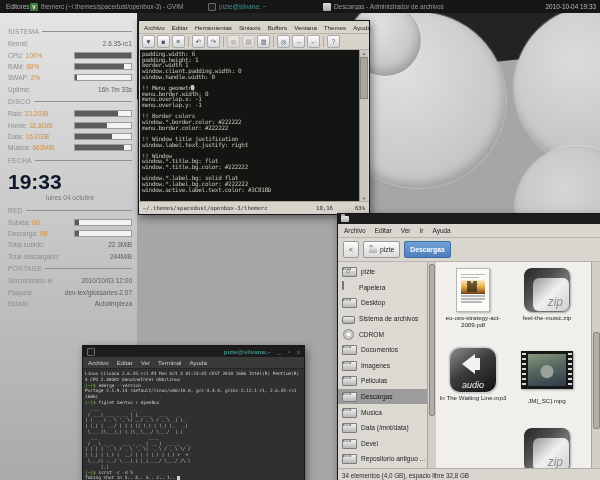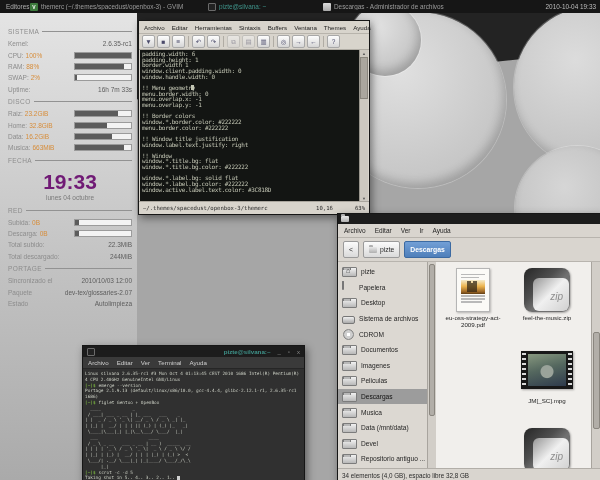--- a/index.html
+++ b/index.html
@@ -36,21 +36,21 @@
   
   #conky{position:absolute;left:8px;top:25px;width:124px;z-index:5;font-size:6.5px;color:#6f6f6f;}
   .chead{display:flex;align-items:center;height:13px;color:#8d8d8d;letter-spacing:.4px;}
   .chead::after{content:"";flex:1;border-top:1px solid #929292;margin-left:3px;}
   .crow{display:flex;align-items:center;height:11.4px;}
   .clab{color:#8c8c8c;}
   .cval{color:#d78d3a;margin-left:2px;}
   .crt{margin-left:auto;color:#5d5d5d;}
   .cbar{margin-left:auto;width:56px;height:5px;background:#f3f3f3;border:1px solid #9b9b9b;}
   .cfill{height:100%;background:#5c5c5c;}
-  #bigclock{font-size:21px;font-weight:bold;color:#701a75;text-align:center;line-height:24px;margin-top:3px;}
+  #bigclock{font-size:21px;font-weight:bold;color:#0f172a;line-height:24px;margin-top:3px;}
   #bigdate{text-align:center;color:#7a7a7a;margin-bottom:3px;}
   
   .window{position:absolute;border:1px solid #161616;box-shadow:2px 3px 8px rgba(0,0,0,.45);}
   
   #gvim{left:138px;top:20px;width:230px;height:193px;background:#d8d4cc;z-index:20;}
   #gvim-menubar{height:12px;display:flex;align-items:center;gap:7px;padding:0 5px;
     font-size:6.2px;color:#1c1c1c;}
   #gvim-toolbar{height:15px;display:flex;align-items:center;gap:2px;padding:0 3px;
     border-top:1px solid #b8b4ac;border-bottom:1px solid #b0aca4;}
   .tbi{width:11px;height:11px;font-size:6.5px;color:#4a4a6a;
@@ -117,21 +117,21 @@
   
   .ic-pdf{width:34px;height:44px;margin:0 auto;background:#fbfaf7;border:1px solid #b5b5b5;
     box-shadow:1px 1px 2px rgba(0,0,0,.25);padding:3px 3px 0 3px;box-sizing:border-box;}
   .pl{height:1.5px;background:#b9b9b9;margin:1.5px 1px;}
   .pimg{height:14px;background:linear-gradient(#f6ecca 0%,#ecb44e 45%,#9a6526 85%,#5e3c14);margin:1px;position:relative;overflow:hidden;}
   .pimg::after{content:"";position:absolute;left:10px;top:3px;width:2px;height:9px;background:#2c2214;box-shadow:-3px -1px 0 1px #2c2214,3px -1px 0 1px #2c2214;opacity:.7;}
   .ic-cube{width:46px;height:44px;margin:0 auto;position:relative;border-radius:8px;
     background:linear-gradient(135deg,#262626,#4e4e4e 38%,#707070 55%);box-shadow:1px 1px 2px rgba(0,0,0,.3);}
   .ic-cube .face{position:absolute;right:1px;bottom:1px;width:36px;height:33px;border-radius:6px;
     background:linear-gradient(135deg,#969696,#f0f0f0 48%,#d0d0d0);}
-  .ic-cube .badge{position:absolute;right:7px;bottom:10px;font-style:italic;font-size:10px;color:#8d8d8d;}
+  .ic-cube .badge{position:absolute;right:7px;bottom:3px;font-style:italic;font-size:12px;color:#8d8d8d;}
   .ic-audio{width:46px;height:44px;margin:0 auto;position:relative;border-radius:10px;
     background:linear-gradient(145deg,#8d8d8d,#3c3c3c 45%,#121212);box-shadow:0 0 0 1.5px #cfcfcf,1px 1px 2px rgba(0,0,0,.35);}
   .spk-box{position:absolute;left:24px;top:10px;width:6px;height:12px;background:#f2f2f2;}
   .spk-cone{position:absolute;left:12px;top:6px;width:0;height:0;
     border-right:13px solid #f2f2f2;border-top:10px solid transparent;border-bottom:10px solid transparent;}
   .ic-audio .badge{position:absolute;left:0;right:0;bottom:2px;text-align:center;font-style:italic;font-size:9px;color:#f0f0f0;}
   .ic-video{width:52px;height:38px;margin:0 auto;background:#181818;position:relative;box-shadow:1px 1px 2px rgba(0,0,0,.3);}
   .ic-video::before,.ic-video::after{content:"";position:absolute;top:2px;bottom:2px;width:4px;
     background:repeating-linear-gradient(180deg,#d8d8d8 0 2px,transparent 2px 5px);}
   .ic-video::before{left:1px;} .ic-video::after{right:1px;}
@@ -474,20 +474,28 @@
           </div>
           <div class="fname">eu-oss-strategy-act-2009.pdf</div>
         </div>
         <div class="cell" style="left:76px;top:6px;">
           <div class="ic-cube">
             <div class="face"></div>
               <div class="badge">zip</div>
           </div>
           <div class="fname">feel-the-music.zip</div>
         </div>
+        <div class="cell" style="left:2px;top:86px;">
+          <div class="ic-audio">
+            <div class="spk-cone"></div>
+              <div class="spk-box"></div>
+            <div class="badge">audio</div>
+          </div>
+          <div class="fname">In The Waiting Line.mp3</div>
+        </div>
         <div class="cell" style="left:76px;top:89px;">
           <div class="ic-video">
               <div class="vimg"></div>
             </div>
           <div class="fname" style="margin-top:8px">JM[_SC].mpg</div>
         </div>
         <div class="cell" style="left:76px;top:166px;">
           <div class="ic-cube">
             <div class="face"></div>
               <div class="badge">zip</div>

